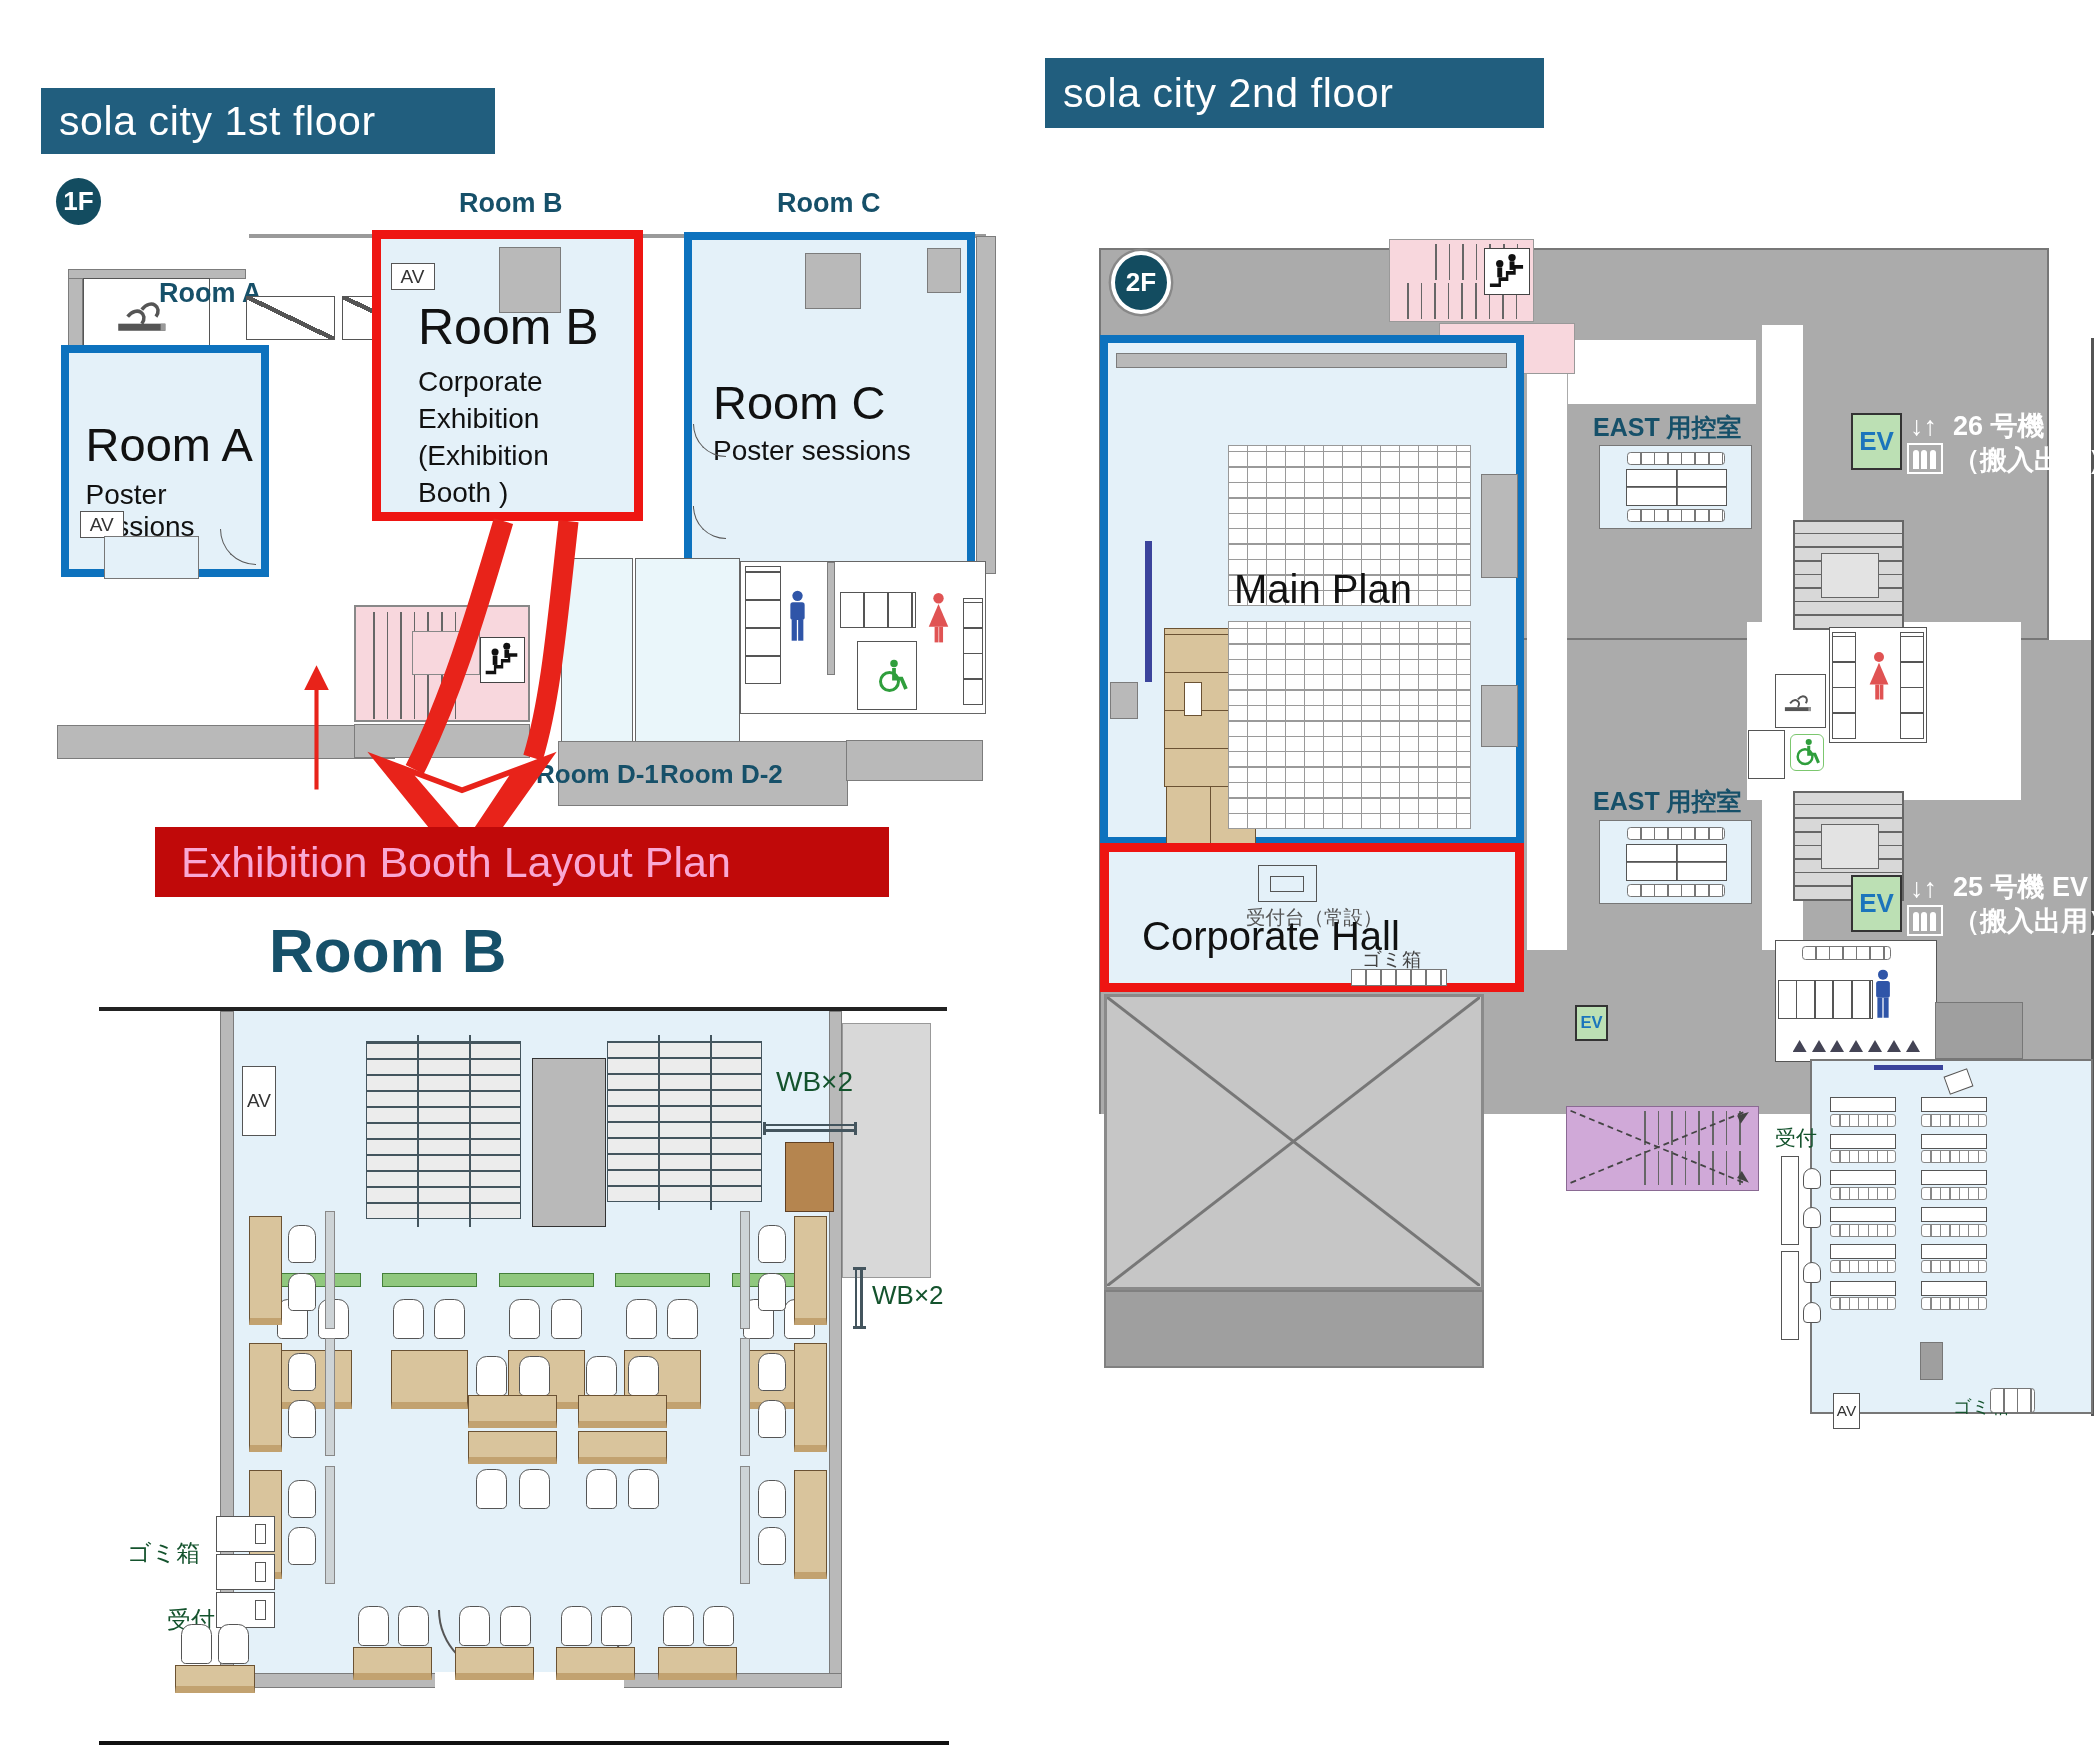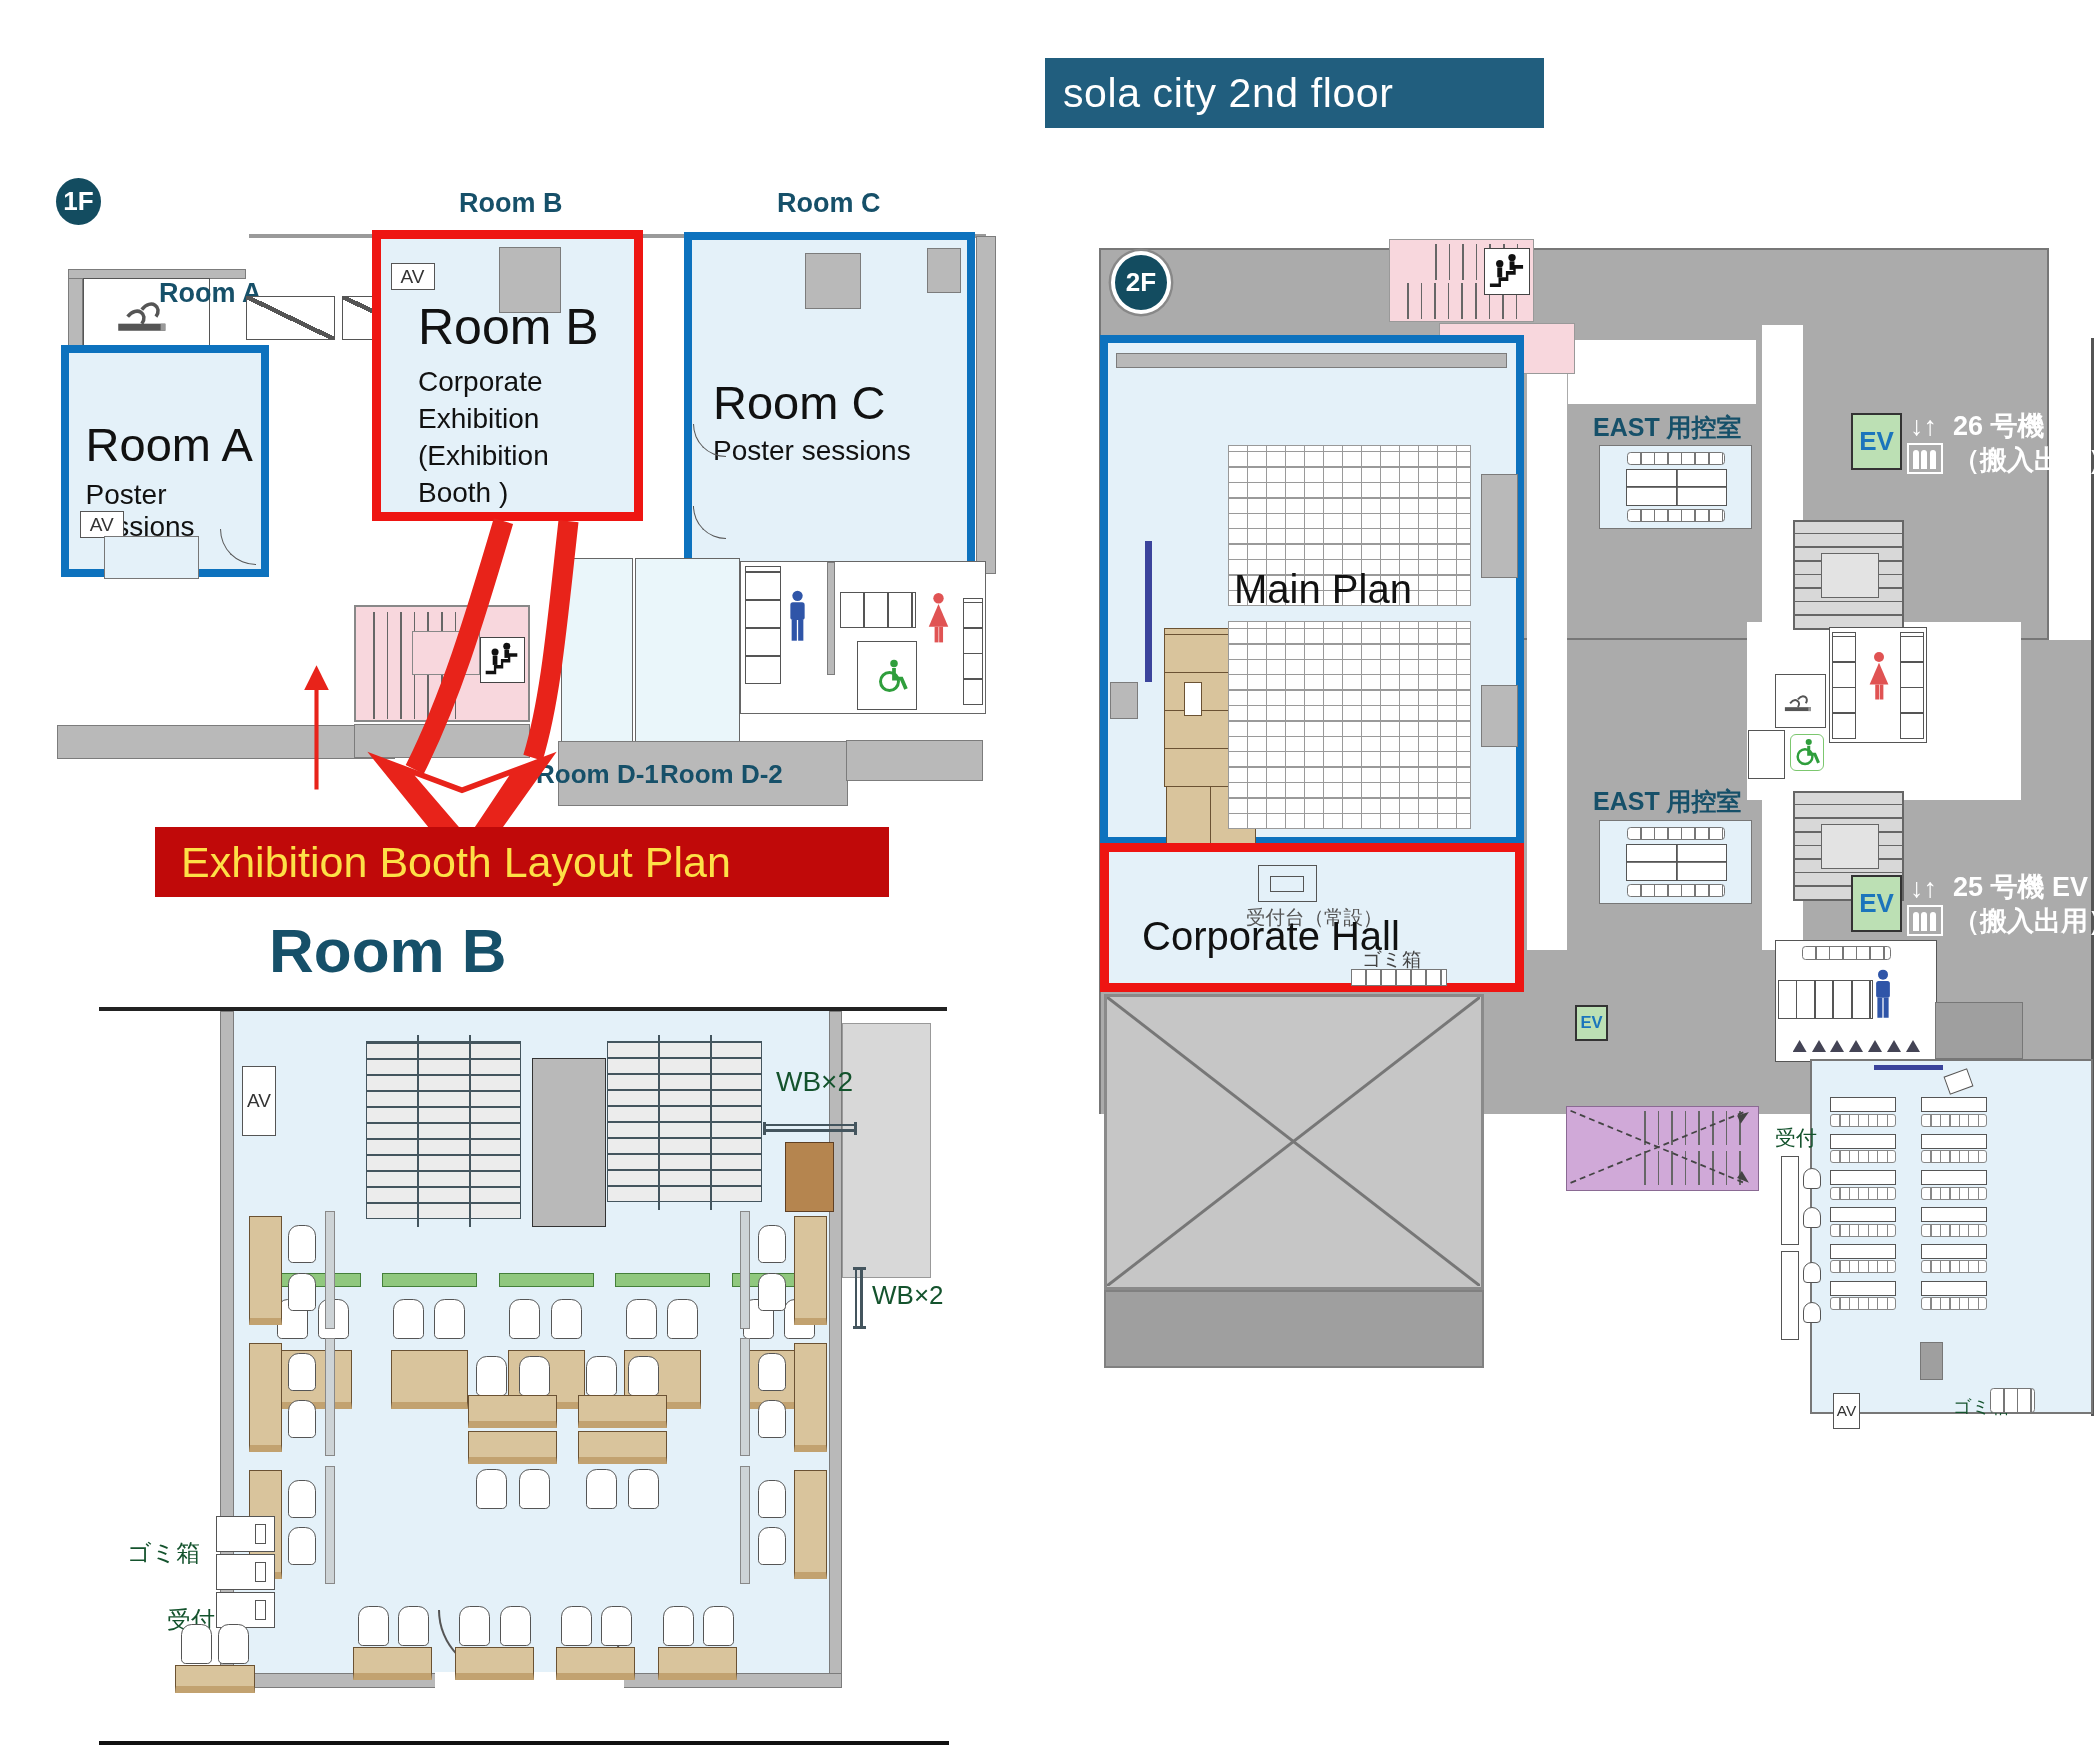--- a/index.html
+++ b/index.html
@@ -37,20 +37,23 @@
 .slotbox{position:absolute;width:59px;height:36px;background:#fff;border:1.8px solid #555}
 .slot{position:absolute;left:38px;top:7px;width:10.7px;height:20px;border:1.8px solid #555;background:#fff}
 .arcBL{position:absolute;border-left:1.8px solid #555;border-bottom:1.8px solid #555;border-radius:0 0 0 100%}
 .hatch{background:#fff;border:1.8px solid #555;background-image:linear-gradient(to top right,transparent 47%,#555 47%,#555 53%,transparent 53%)}
 </style>
 </head>
 <body>
 
 <div id="root" style="position:absolute;left:0;top:0;width:2097px;height:1747px">
 
+  <div class="abs titlebar" style="left:41px;top:88px;width:454px;height:66px">
+      <span>sola city 1st floor</span>
+    </div>
   <div class="abs badge" style="left:56px;top:178px;width:45px;height:47px">
       <span>1F</span>
     </div>
 
   <div class="abs" style="left:249px;top:234px;width:737px;height:3.6px;background:#9a9a9a"></div>
   <div class="abs wall" style="left:68px;top:269px;width:15px;height:308px"></div>
   <div class="abs wall" style="left:68px;top:269px;width:178px;height:9.5px"></div>
   <div class="abs wall" style="left:379px;top:243px;width:66px;height:56px"></div>
   <div class="abs wall" style="left:976px;top:236px;width:20px;height:338px"></div>
 
@@ -152,21 +155,21 @@
   </div>
 
   <svg class="abs" width="284" height="391" viewBox="0 0 480 660" style="left:320px;top:509px;pointer-events:none">
     <path d="M310,20 C260,190 220,320 160,440" fill="none" stroke="#E8231A" stroke-width="34"></path>
     <path d="M420,20 C400,200 390,320 360,420" fill="none" stroke="#E8231A" stroke-width="34"></path>
     <polygon points="80,410 240,470 400,410 250,620" fill="#E8231A"></polygon>
     <polygon points="160,450 240,480 320,450 250,555" fill="#fff"></polygon>
   </svg>
 
   <div class="abs" style="left:155px;top:827px;width:734px;height:70px;background:#C00909;display:flex;align-items:center;padding-left:26px">
-    <span style="color:#fde047;font-size:43px;white-space:nowrap">Exhibition Booth Layout Plan</span>
+    <span style="color:#f9a8d4;font-size:43px;white-space:nowrap">Exhibition Booth Layout Plan</span>
   </div>
 
   <span class="abs" style="left:269px;top:915px;color:#165069;font-weight:bold;font-size:62px">Room B</span>
 
   <div class="abs" style="left:99px;top:1007px;width:848px;height:4.1px;background:#222"></div>
   <div class="abs roomfill" style="left:234px;top:1011px;width:599px;height:666px"></div>
   <div class="abs wall" style="left:220px;top:1011px;width:14px;height:667px"></div>
   <div class="abs wall" style="left:829px;top:1011px;width:13px;height:667px"></div>
   <div class="abs wall" style="left:220px;top:1673px;width:622px;height:15.4px"></div>
   <div class="abs white" style="left:435px;top:1672px;width:189px;height:18px"></div>

